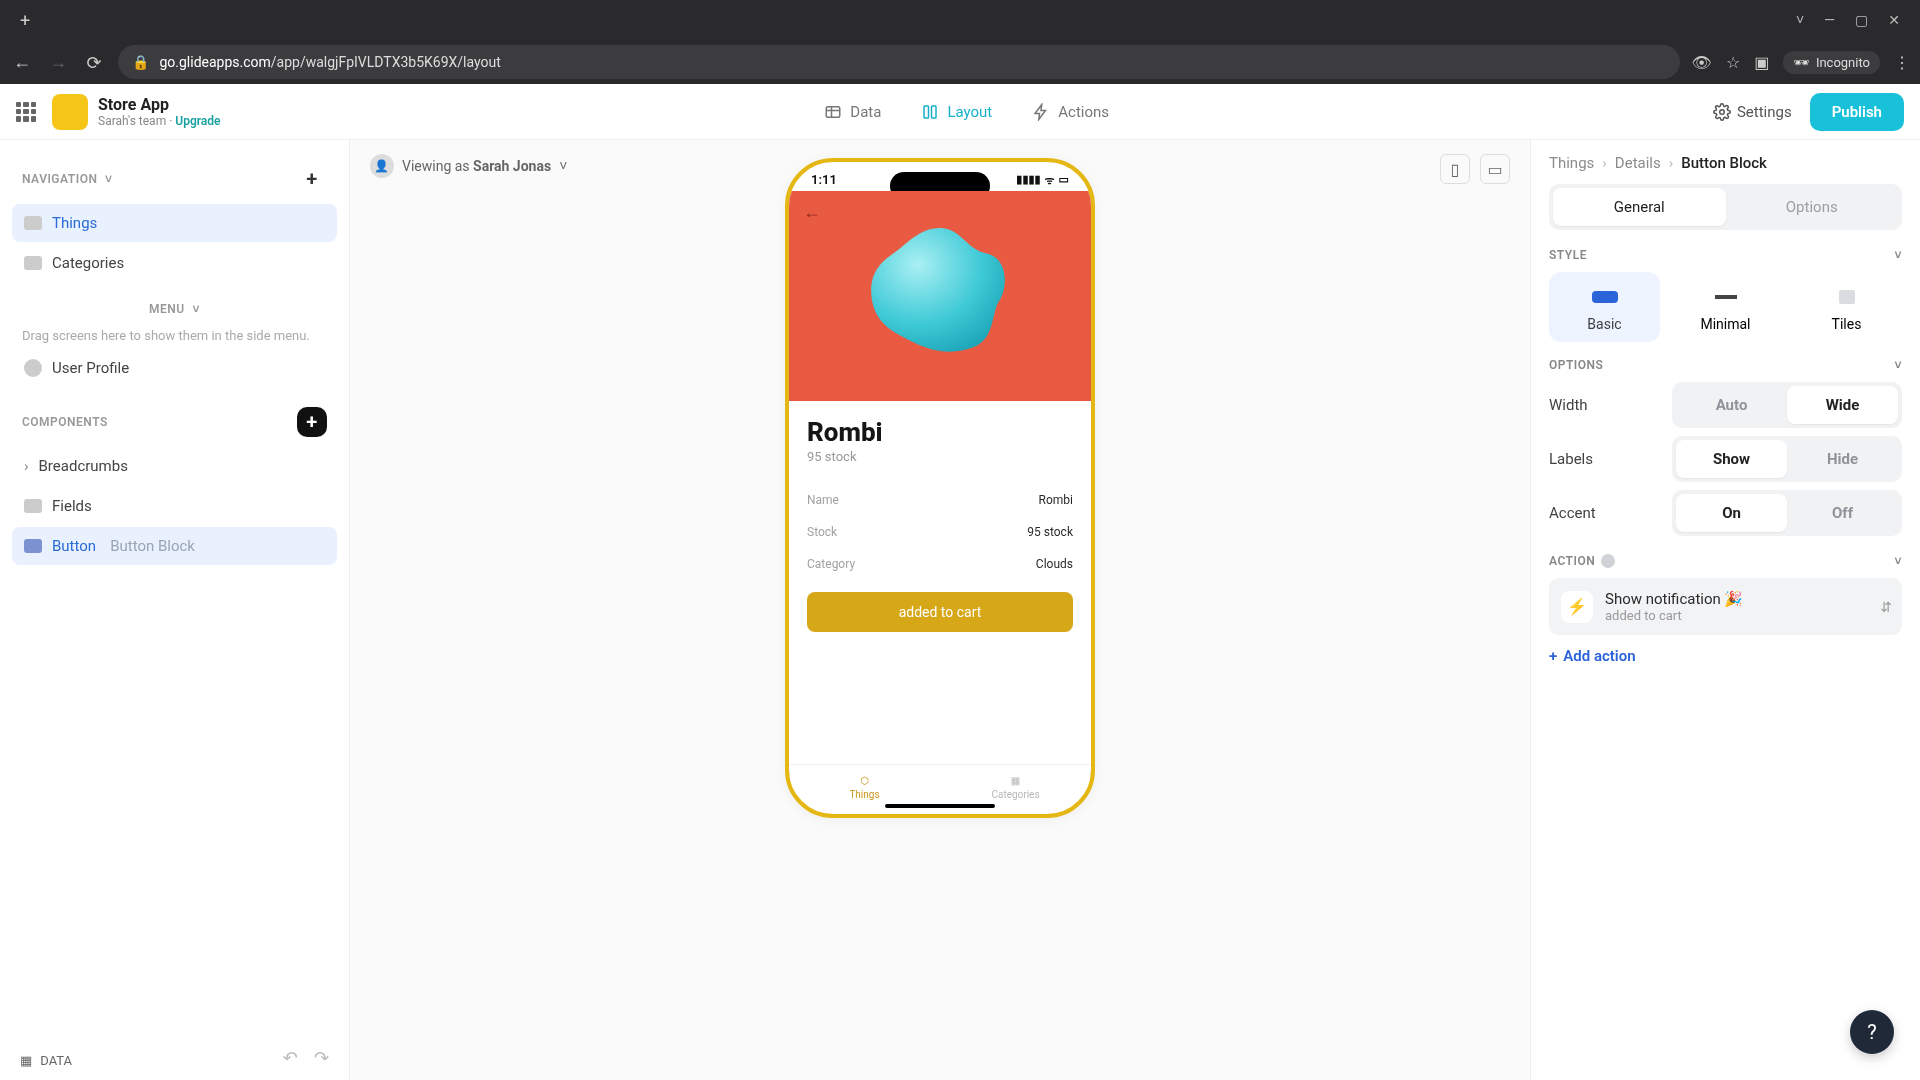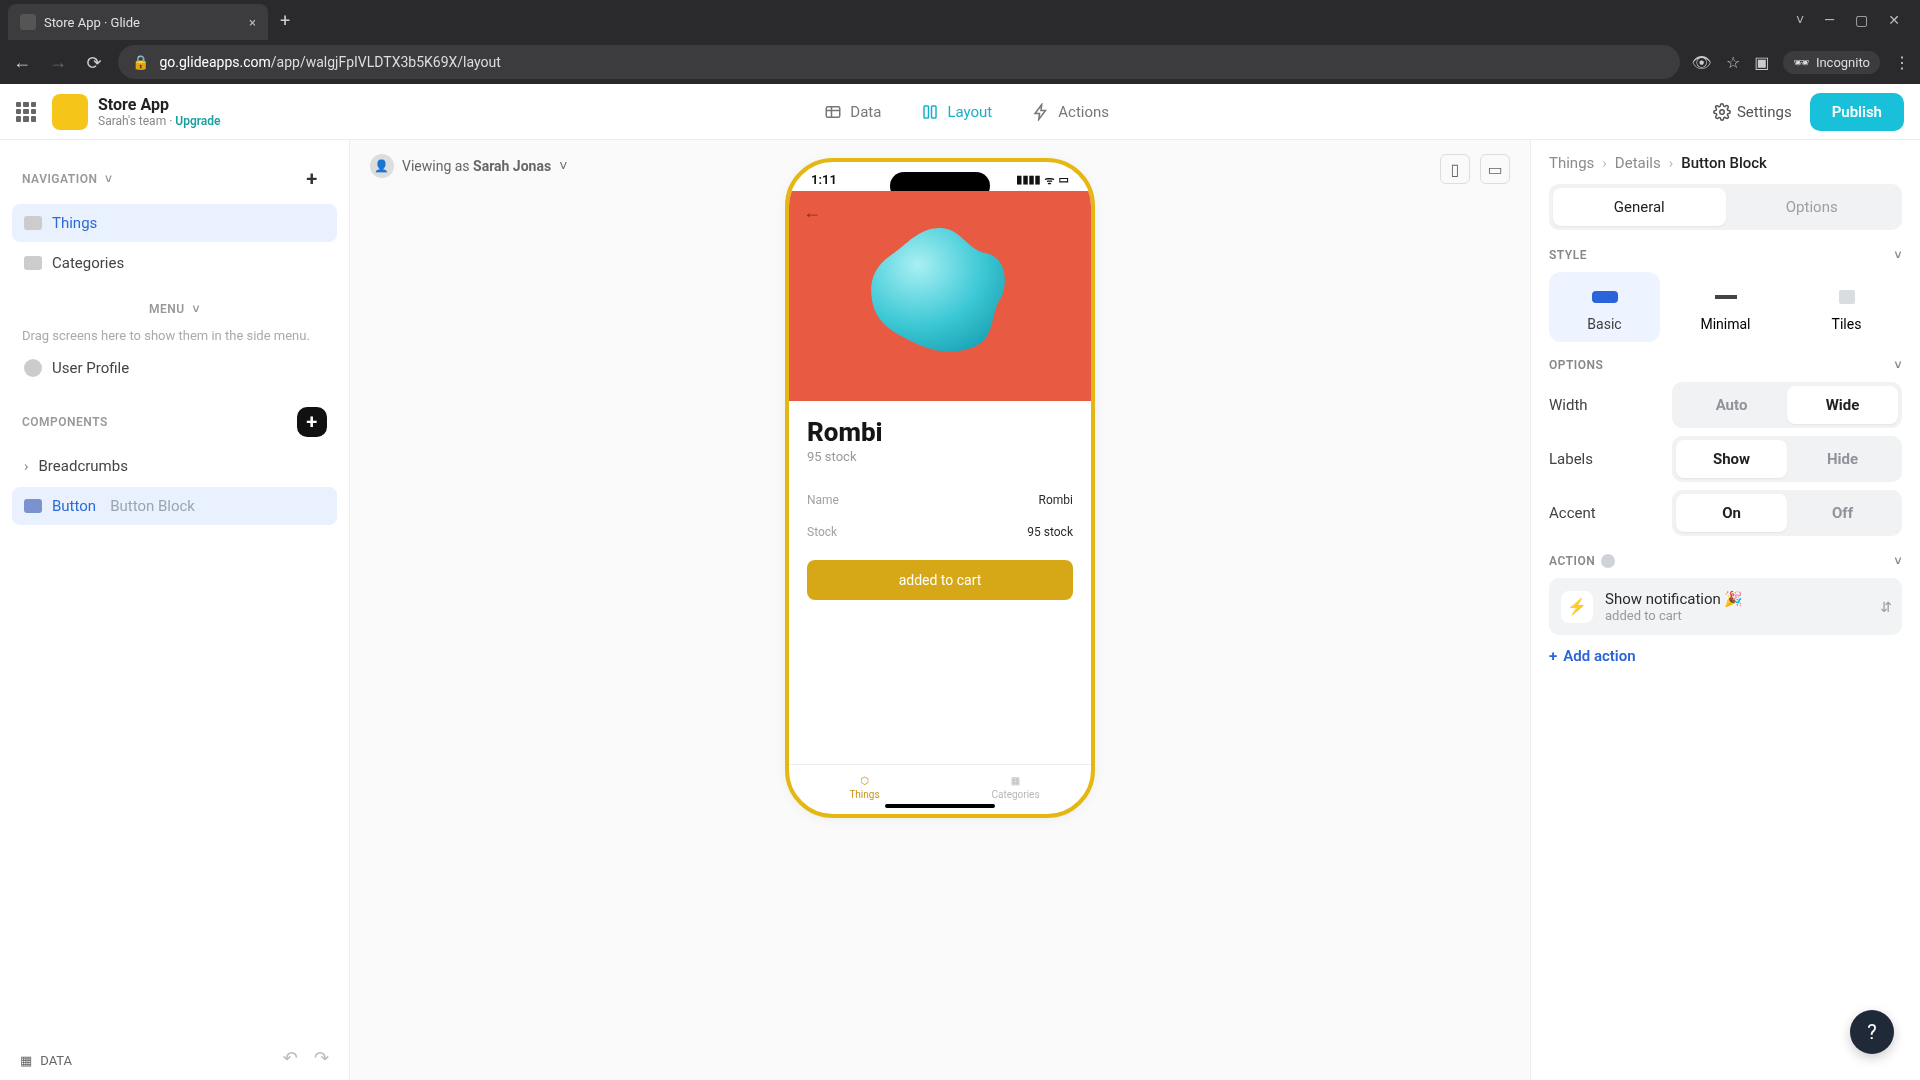--- a/index.html
+++ b/index.html
@@ -110,25 +110,20 @@
 .add-action { display: flex; align-items: center; gap: 6px; color: #2b63d9; font-weight: 600; font-size: 15px; margin-top: 12px; cursor: pointer; }
 
 
 .help-fab { position: fixed; right: 26px; bottom: 26px; width: 44px; height: 44px; border-radius: 50%; background: #1f2937; color: #fff; display: flex; align-items: center; justify-content: center; font-size: 20px; cursor: pointer; box-shadow: 0 4px 12px rgba(0,0,0,0.2); }
 </style>
 </head>
 <body>
 
 <div class="browser-chrome">
   <div class="tab-bar">
-    <div class="tab">
-      <span class="favicon"></span>
-      <span>Store App · Glide</span>
-      <span class="close">×</span>
-    </div>
     <span class="new-tab">+</span>
     <div class="window-controls">
       <span>˅</span>
       <span>—</span>
       <span>▢</span>
       <span>✕</span>
     </div>
   </div>
   <div class="url-bar-row">
     <span class="nav-btn">←</span>
@@ -234,20 +229,24 @@
       </div>
 
       <div class="menu-section">
         <div class="section-head">
           <span>COMPONENTS</span>
           <span class="plus-box dark">+</span>
         </div>
         <div class="comp-item">
           <span style="color:#888;">›</span>
           <span>Breadcrumbs</span>
+        </div>
+        <div class="comp-item">
+          <span class="small-icon"></span>
+          <span>Fields</span>
         </div>
         <div class="comp-item selected">
           <span class="small-icon" style="background:#7a93d0;"></span>
           <span>Button</span>
           <span class="comp-sub">Button Block</span>
         </div>
       </div>
 
       <div class="data-link">
         <span>▦</span>
@@ -298,20 +297,24 @@
           <div class="item-sub">95 stock</div>
           <div class="fields">
             <div class="field-row">
               <span class="lab">Name</span>
               <span class="val">Rombi</span>
             </div>
             <div class="field-row">
               <span class="lab">Stock</span>
               <span class="val">95 stock</span>
             </div>
+            <div class="field-row">
+              <span class="lab">Category</span>
+              <span class="val">Clouds</span>
+            </div>
           </div>
           <div class="cart-btn">added to cart</div>
         </div>
         <div class="bottom-nav">
           <div class="bn-item active">
             <span>⬡</span>
             <span>Things</span>
           </div>
           <div class="bn-item">
             <span>▦</span>

